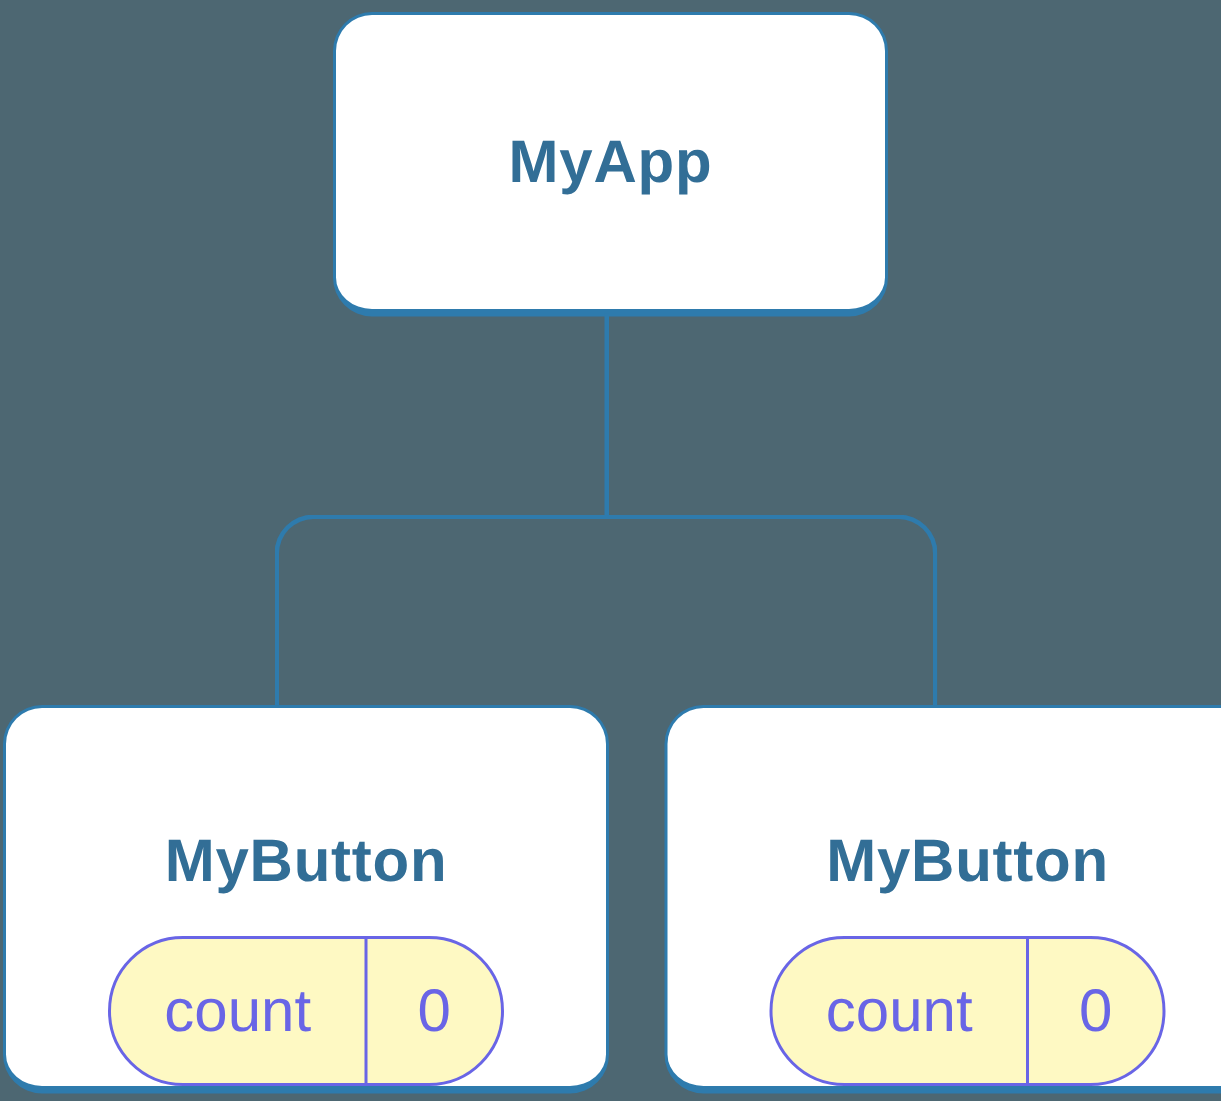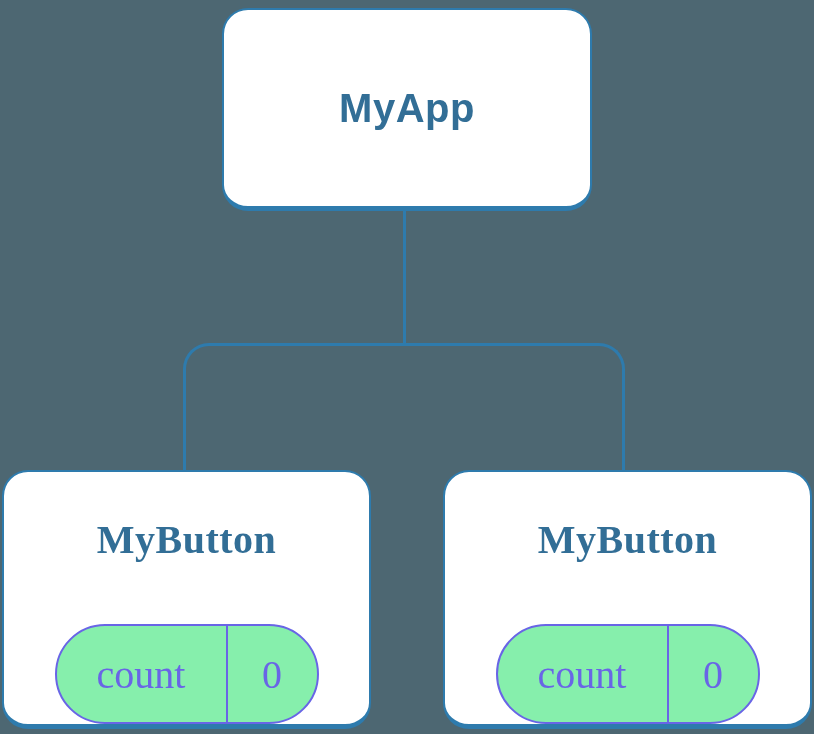--- a/index.html
+++ b/index.html
@@ -40,24 +40,23 @@
     line-height: 48px;
     white-space: nowrap;
   }
   .root-node {
     left: 222px; top: 8px;
     width: 370px; height: 203px;
     justify-content: center;
   }
   .child-node {
     top: 470px;
-    width: 369px; height: 259px;
+    width: 404px; height: 259px;
     padding-top: 44px;
-    justify-content: space-between;
-    font-family: Liberation Serif, serif;
+    justify-content: flex-end;
   }
   .child-node.left  { left: 2px;   }
   .child-node.right { left: 443px; }
   
   .trunk {
     position: absolute;
     left: 403px; top: 209px;
     width: 3px; height: 136px;
     background: var(--line);
   }
@@ -71,21 +70,21 @@
   }
   
   .pill {
     margin-top: 26px;
     width: 264px; height: 100px;
     border: 2px solid var(--accent);
     border-radius: 50px;
     display: flex;
     align-items: stretch;
     overflow: hidden;
-    background: #86efac;
+    background: #fef9c3;
   }
   .pill-key, .pill-value {
     display: flex;
     align-items: center;
     justify-content: center;
     color: var(--accent);
     font-size: 40px;
     font-weight: 400;
   }
   .pill-key { flex: 0 0 169px; }

